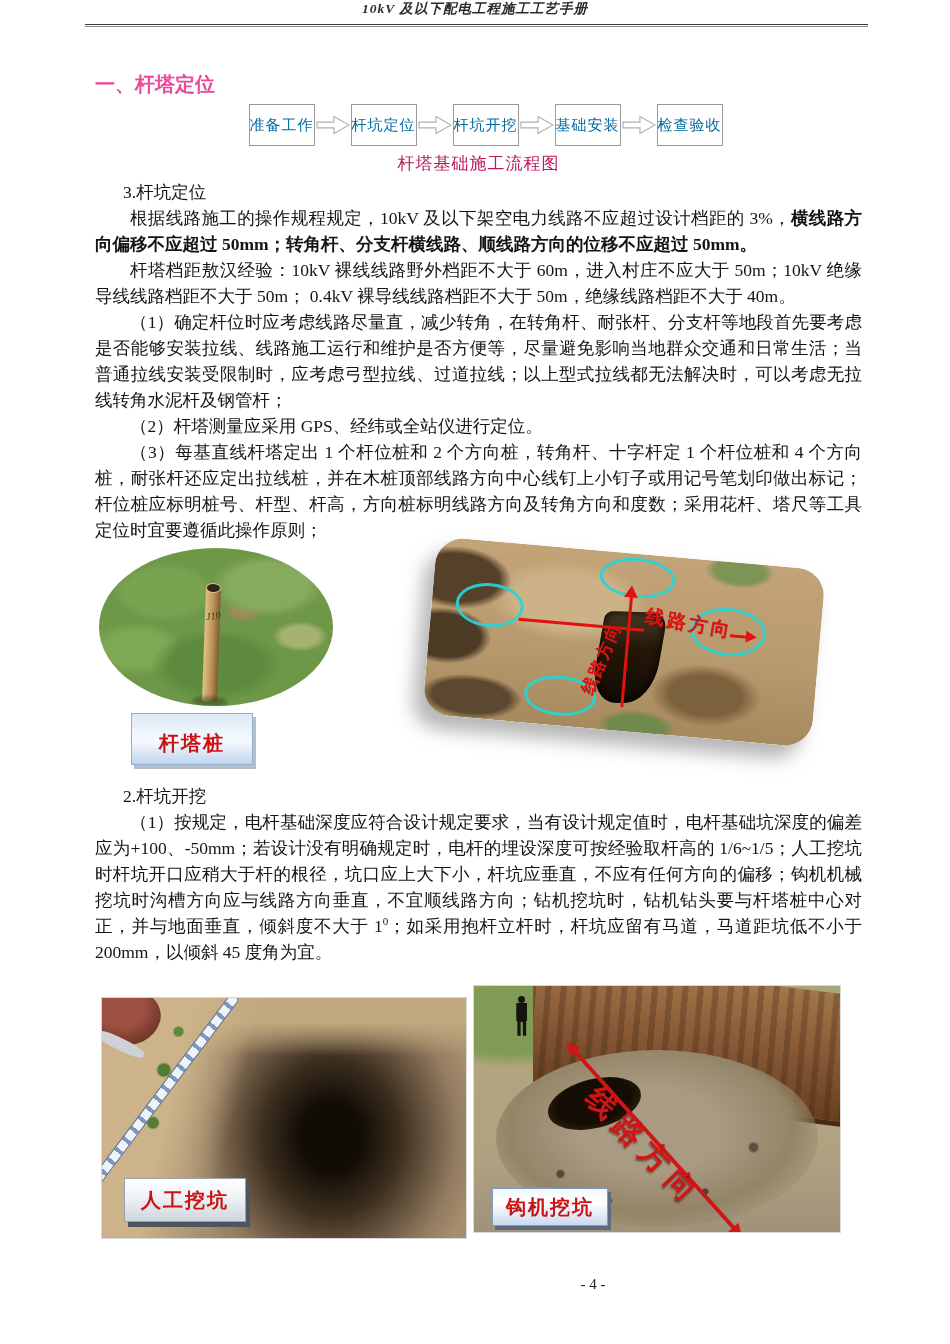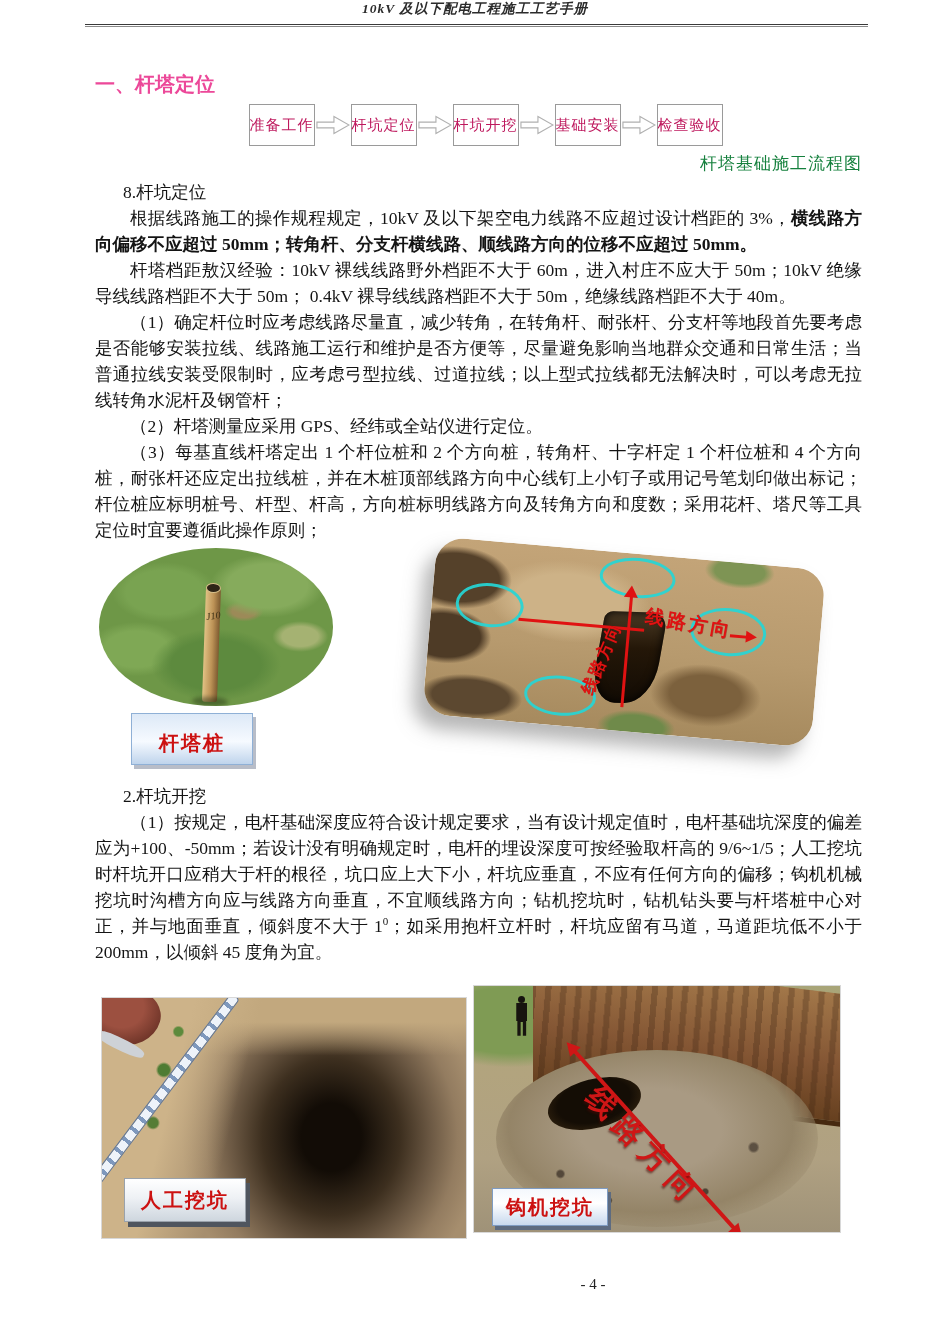--- a/index.html
+++ b/index.html
@@ -22,24 +22,24 @@
   .content { padding:0 88px 0 95px; }
   .sec-title { margin:44px 0 0 0; font-size:20px; font-weight:700; color:#ec4899; }
   
   .flowchart {
     display:flex; align-items:center; justify-content:center;
     margin:6px auto 0 auto; width:fit-content; padding-left:14px;
   }
   .flow-box {
     width:64px; height:40px; border:1px solid #9a9a9a; background:#fff;
     display:flex; align-items:center; justify-content:center;
-    font-size:15px; color:#be185d; letter-spacing:1px;
+    font-size:15px; color:#0369a1; letter-spacing:1px;
   }
   .flow-arrow { width:34px; height:22px; margin:0 1px; flex:none; }
-  .flow-caption { text-align:right; font-size:17px; margin-top:6px; color:#15803d; letter-spacing:1px; }
+  .flow-caption { text-align:center; font-size:17px; margin-top:6px; color:#be185d; letter-spacing:1px; }
   
   .para {
     margin:0; font-size:17.5px; line-height:26px; text-align:justify;
     text-indent:2em; color:#141414;
   }
   .sub-title { text-indent:1.6em; margin-top:4px; }
   .bold { font-weight:700; }
   .bold-para { font-weight:400; }
   .sup0 { vertical-align:super; font-size:11px; line-height:0; }
   
@@ -263,21 +263,21 @@
           <path d="M1 8 H19 V2 L35 11 L19 20 V14 H1 Z" fill="#ffffff" stroke="#b0b0b0" stroke-width="1.2"></path>
         </svg>
       <div class="flow-box">基础安装</div>
       <svg class="flow-arrow" viewBox="0 0 36 22">
           <path d="M1 8 H19 V2 L35 11 L19 20 V14 H1 Z" fill="#ffffff" stroke="#b0b0b0" stroke-width="1.2"></path>
         </svg>
       <div class="flow-box">检查验收</div>
     </div>
     <div class="flow-caption">杆塔基础施工流程图</div>
 
-    <p class="para sub-title">8.杆坑定位</p>
+    <p class="para sub-title">3.杆坑定位</p>
 
     <p class="para"><span>根据线路施工的操作规程规定，10kV 及以下架空电力线路不应超过设计档距的 3%，</span><span class="bold">横线路方向偏移不应超过 50mm；转角杆、分支杆横线路、顺线路方向的位移不应超过 50mm。</span></p>
 
     <p class="para bold-para">杆塔档距敖汉经验：10kV 裸线线路野外档距不大于 60m，进入村庄不应大于 50m；10kV 绝缘导线线路档距不大于 50m； 0.4kV 裸导线线路档距不大于 50m，绝缘线路档距不大于 40m。</p>
 
     <p class="para">（1）确定杆位时应考虑线路尽量直，减少转角，在转角杆、耐张杆、分支杆等地段首先要考虑是否能够安装拉线、线路施工运行和维护是否方便等，尽量避免影响当地群众交通和日常生活；当普通拉线安装受限制时，应考虑弓型拉线、过道拉线；以上型式拉线都无法解决时，可以考虑无拉线转角水泥杆及钢管杆；</p>
 
     <p class="para">（2）杆塔测量应采用 GPS、经纬或全站仪进行定位。</p>
 
     <p class="para">（3）每基直线杆塔定出 1 个杆位桩和 2 个方向桩，转角杆、十字杆定 1 个杆位桩和 4 个方向桩，耐张杆还应定出拉线桩，并在木桩顶部线路方向中心线钉上小钉子或用记号笔划印做出标记；杆位桩应标明桩号、杆型、杆高，方向桩标明线路方向及转角方向和度数；采用花杆、塔尺等工具定位时宜要遵循此操作原则；</p>
@@ -301,21 +301,21 @@
         <div class="h-arrow"></div>
         <div class="h-arrow2"></div>
         <div class="pit-label-v">线路方向</div>
         <div class="pit-label-h">线路方向</div>
       </div>
 
     </div>
 
     <p class="para sub-title">2.杆坑开挖</p>
 
-    <p class="para"><span>（1）按规定，电杆基础深度应符合设计规定要求，当有设计规定值时，电杆基础坑深度的偏差应为+100、-50mm；若设计没有明确规定时，电杆的埋设深度可按经验取杆高的 9/6~1/5；人工挖坑时杆坑开口应稍大于杆的根径，坑口应上大下小，杆坑应垂直，不应有任何方向的偏移；钩机机械挖坑时沟槽方向应与线路方向垂直，不宜顺线路方向；钻机挖坑时，钻机钻头要与杆塔桩中心对正，并与地面垂直，倾斜度不大于 1</span><span class="sup0">0</span><span>；如采用抱杆立杆时，杆坑应留有马道，马道距坑低不小于 200mm，以倾斜 45 度角为宜。</span></p>
+    <p class="para"><span>（1）按规定，电杆基础深度应符合设计规定要求，当有设计规定值时，电杆基础坑深度的偏差应为+100、-50mm；若设计没有明确规定时，电杆的埋设深度可按经验取杆高的 1/6~1/5；人工挖坑时杆坑开口应稍大于杆的根径，坑口应上大下小，杆坑应垂直，不应有任何方向的偏移；钩机机械挖坑时沟槽方向应与线路方向垂直，不宜顺线路方向；钻机挖坑时，钻机钻头要与杆塔桩中心对正，并与地面垂直，倾斜度不大于 1</span><span class="sup0">0</span><span>；如采用抱杆立杆时，杆坑应留有马道，马道距坑低不小于 200mm，以倾斜 45 度角为宜。</span></p>
 
     <div class="fig-row fig-row2">
 
       <div class="photo-manual">
         <div class="shoe"></div>
         <div class="ruler"></div>
         <div class="tag-btn tag-manual">人工挖坑</div>
       </div>
 
       <div class="photo-machine">

